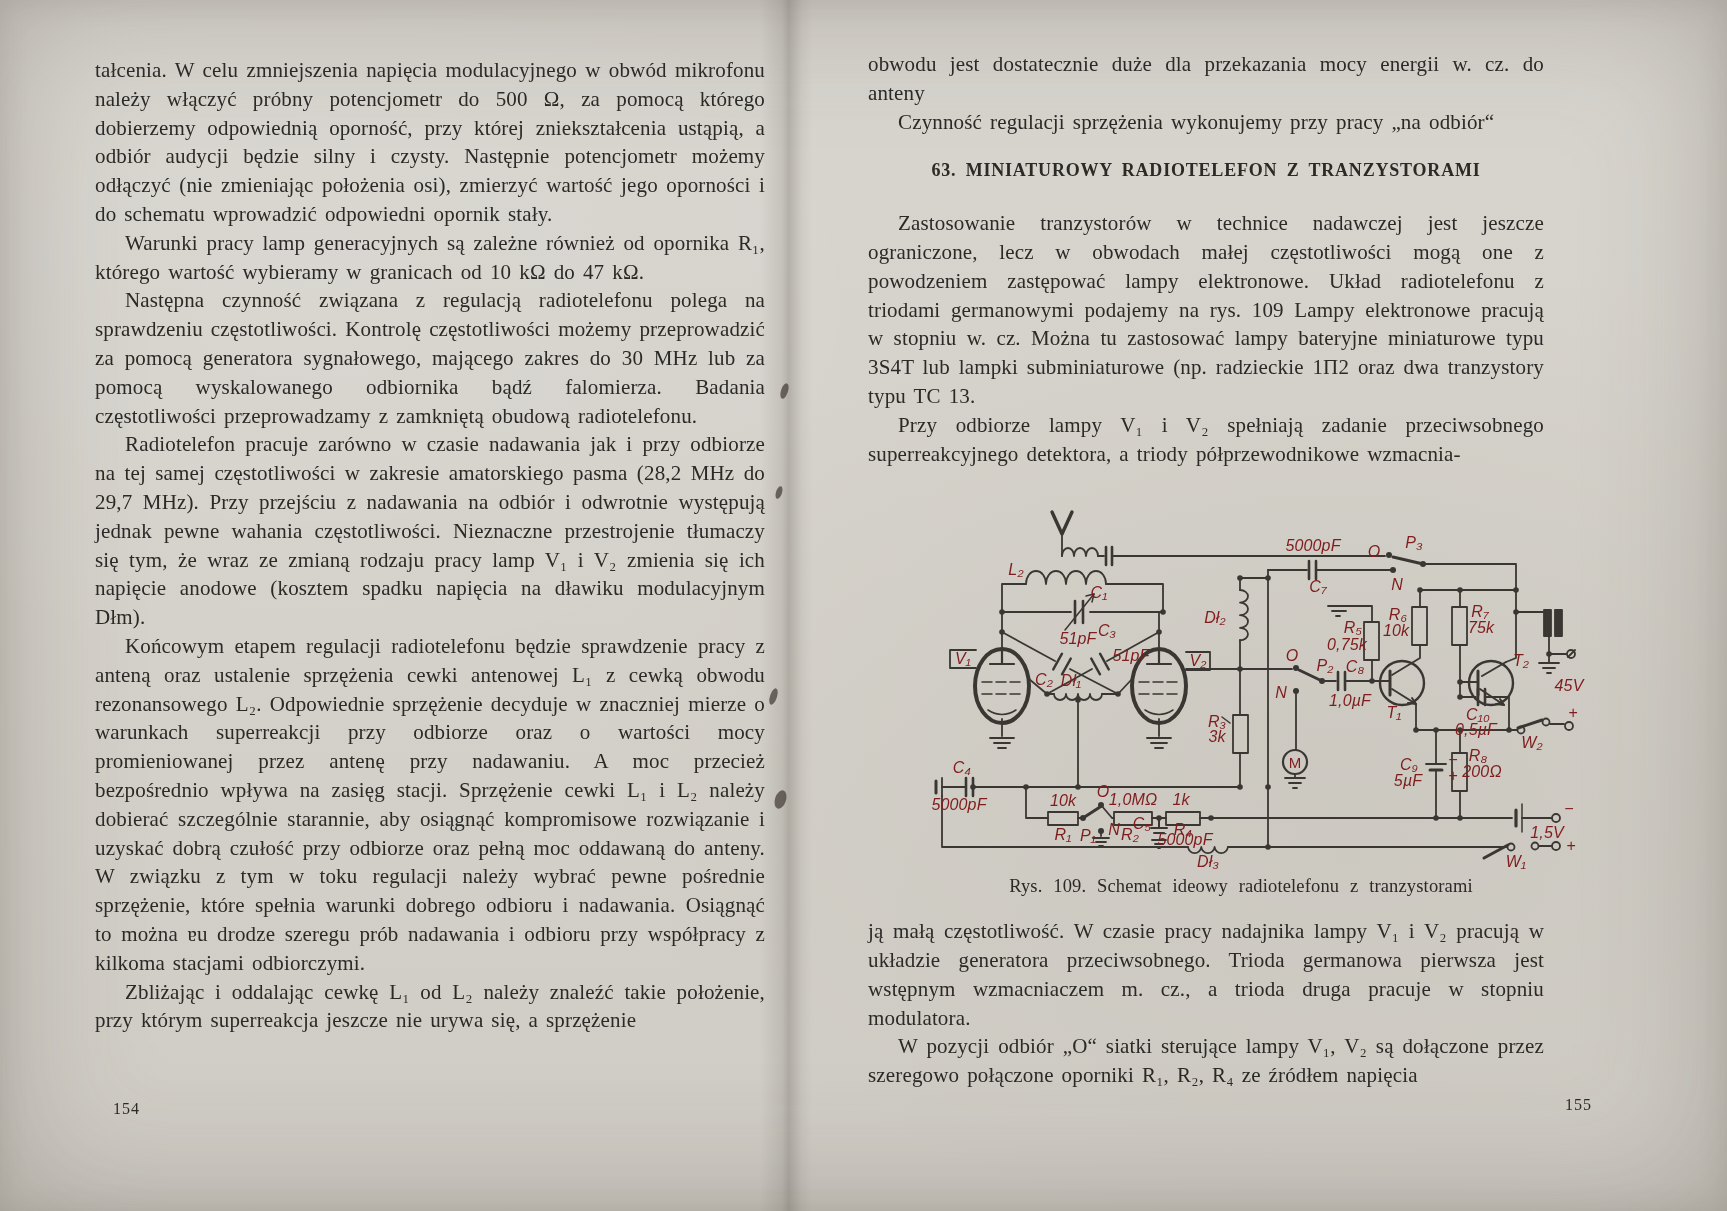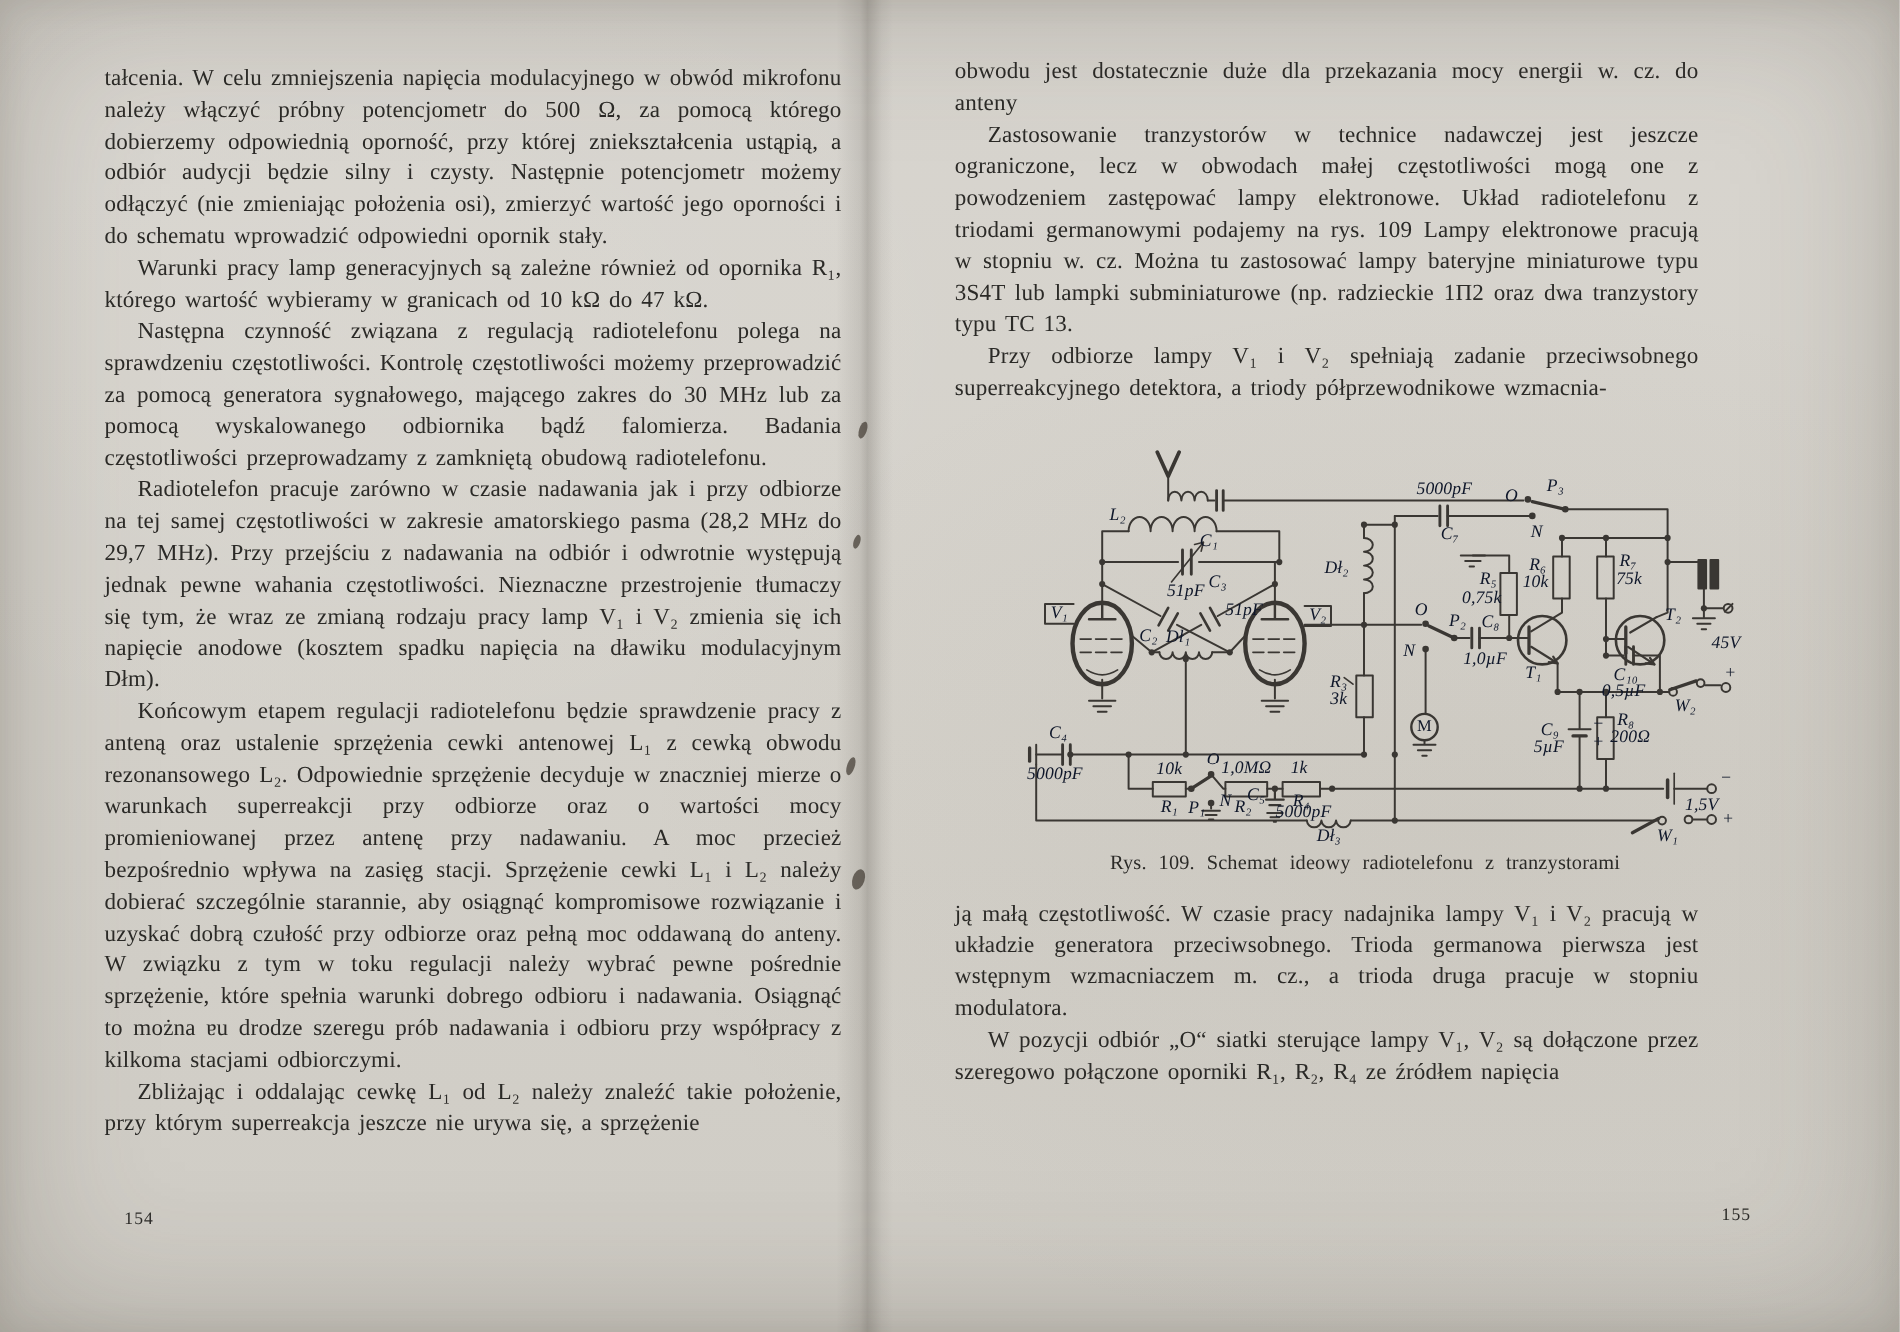--- a/index.html
+++ b/index.html
@@ -20,21 +20,21 @@
   .page-text{position:absolute;text-align:justify;font-size:21px;line-height:28.8px;word-spacing:2.6px;letter-spacing:0.15px;}
   .page-text p{margin:0;}
   .page-text p.indent{text-indent:30px;}
   #left-col{left:95px;top:56px;width:670px;}
   #right-col{left:868px;top:50px;width:676px;}
   h2.section-heading{font-size:18px;font-weight:bold;text-align:center;letter-spacing:0.8px;
     margin:20px 0 24px 0;word-spacing:4px;}
   .figure{position:relative;width:845px;height:398px;margin:4px 0 2px -2px;}
   .figure svg{position:absolute;left:0;top:0;}
   .fig-label{position:absolute;transform:translate(-50%,-50%);font-style:italic;font-size:16px;
-    line-height:1;color:#0f172a;white-space:nowrap;font-family:Liberation Serif, serif;}
+    line-height:1;color:#7f1d1d;white-space:nowrap;font-family:Liberation Sans, sans-serif;}
   .fig-label.upright{font-style:normal;font-size:15px;}
   .caption{font-size:18.5px;text-align:center;padding-left:70px;margin:2px 0 16px 0;word-spacing:6px;}
   .page-number{position:absolute;font-size:16px;letter-spacing:1px;}
   #page-num-left{left:113px;top:1100px;}
   #page-num-right{left:1565px;top:1096px;}
 </style>
 </head>
 <body>
 
 <div class="crease"></div>
@@ -49,21 +49,23 @@
     <p class="para indent">Następna czynność związana z regulacją radiotelefonu polega na sprawdzeniu częstotliwości. Kontrolę częstotliwości możemy przeprowadzić za pomocą generatora sygnałowego, mającego zakres do 30 MHz lub za pomocą wyskalowanego odbiornika bądź falomierza. Badania częstotliwości przeprowadzamy z zamkniętą obudową radiotelefonu.</p>
     <p class="para indent">Radiotelefon pracuje zarówno w czasie nadawania jak i przy odbiorze na tej samej częstotliwości w zakresie amatorskiego pasma (28,2 MHz do 29,7 MHz). Przy przejściu z nadawania na odbiór i odwrotnie występują jednak pewne wahania częstotliwości. Nieznaczne przestrojenie tłumaczy się tym, że wraz ze zmianą rodzaju pracy lamp V₁ i V₂ zmienia się ich napięcie anodowe (kosztem spadku napięcia na dławiku modulacyjnym Dłm).</p>
     <p class="para indent">Końcowym etapem regulacji radiotelefonu będzie sprawdzenie pracy z anteną oraz ustalenie sprzężenia cewki antenowej L₁ z cewką obwodu rezonansowego L₂. Odpowiednie sprzężenie decyduje w znaczniej mierze o warunkach superreakcji przy odbiorze oraz o wartości mocy promieniowanej przez antenę przy nadawaniu. A moc przecież bezpośrednio wpływa na zasięg stacji. Sprzężenie cewki L₁ i L₂ należy dobierać szczególnie starannie, aby osiągnąć kompromisowe rozwiązanie i uzyskać dobrą czułość przy odbiorze oraz pełną moc oddawaną do anteny. W związku z tym w toku regulacji należy wybrać pewne pośrednie sprzężenie, które spełnia warunki dobrego odbioru i nadawania. Osiągnąć to można ɐu drodze szeregu prób nadawania i odbioru przy współpracy z kilkoma stacjami odbiorczymi.</p>
     <p class="para indent">Zbliżając i oddalając cewkę L₁ od L₂ należy znaleźć takie położenie, przy którym superreakcja jeszcze nie urywa się, a sprzężenie</p>
   </div>
 <div id="page-num-left" class="page-number">154</div>
 
 <div id="right-col" class="page-text">
   <div>
       <p class="para">obwodu jest dostatecznie duże dla przekazania mocy energii w. cz. do anteny</p>
+      <p class="para indent">Czynność regulacji sprzężenia wykonujemy przy pracy „na odbiór“</p>
     </div>
+  <h2 class="section-heading">63. MINIATUROWY RADIOTELEFON Z TRANZYSTORAMI</h2>
   <div>
       <p class="para indent">Zastosowanie tranzystorów w technice nadawczej jest jeszcze ograniczone, lecz w obwodach małej częstotliwości mogą one z powodzeniem zastępować lampy elektronowe. Układ radiotelefonu z triodami germanowymi podajemy na rys. 109  Lampy elektronowe pracują w stopniu w. cz. Można tu zastosować lampy bateryjne miniaturowe typu 3S4T lub lampki subminiaturowe (np. radzieckie 1Π2 oraz dwa tranzystory typu TC 13.</p>
       <p class="para indent">Przy odbiorze lampy V₁ i V₂ spełniają zadanie przeciwsobnego superreakcyjnego detektora, a triody półprzewodnikowe wzmacnia-</p>
     </div>
 
   <div class="figure" id="figure">
     <svg width="845" height="398" viewBox="0 0 845 398">
       <g stroke="#3a3733" stroke-width="1.8" fill="none" stroke-linecap="round" stroke-linejoin="round">
 
         <g>

